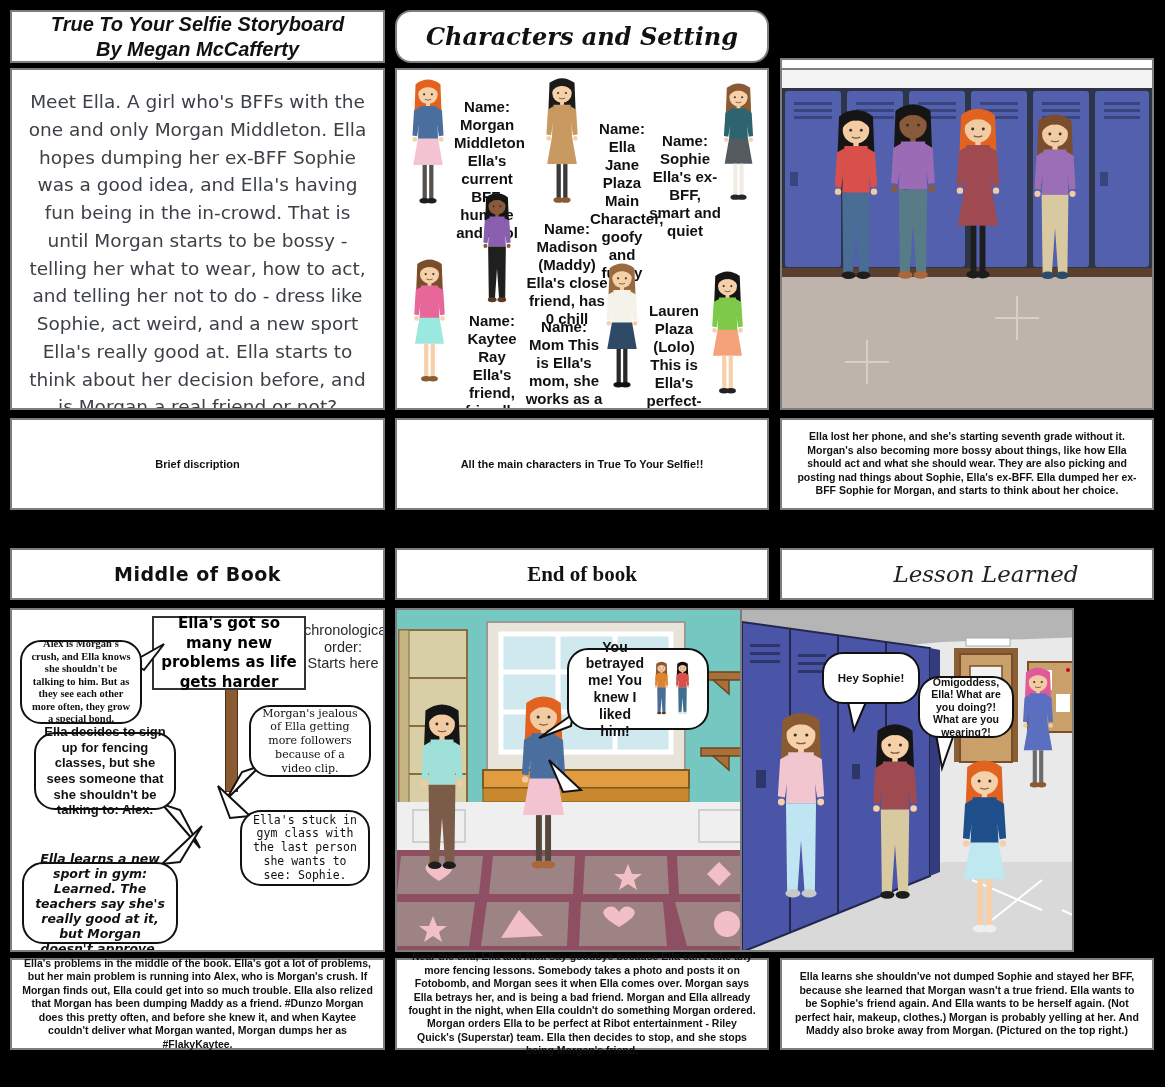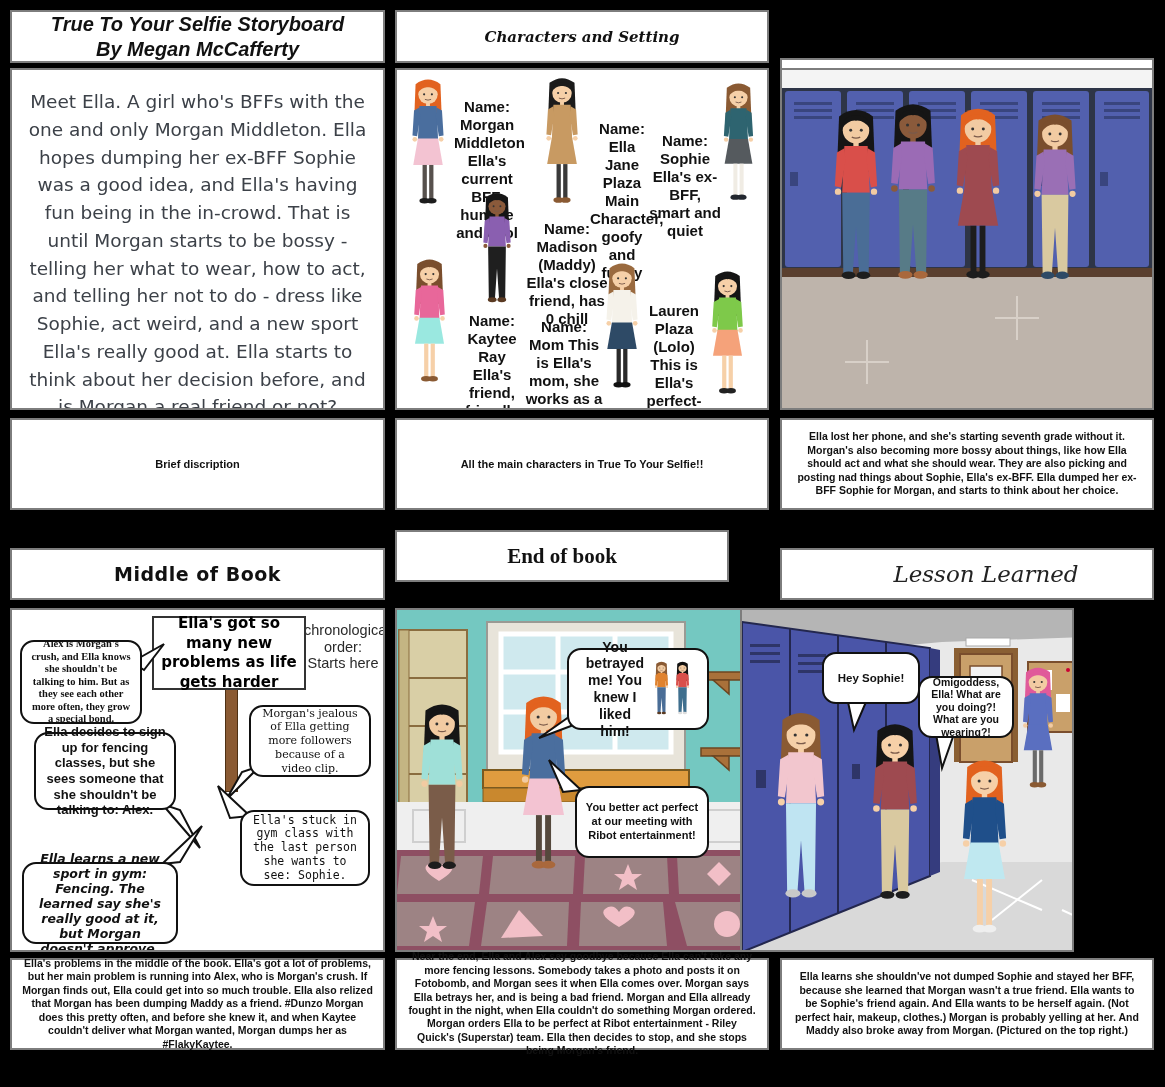--- a/index.html
+++ b/index.html
@@ -3,31 +3,31 @@
 <meta charset="utf-8">
 <style>
   html,body{margin:0;padding:0;background:#000;}
   body{width:1165px;height:1087px;position:relative;overflow:hidden;font-family:"Liberation Sans",sans-serif;}
   .box{position:absolute;background:#fff;border:2px solid #7d7d7d;box-sizing:border-box;}
   .title-box{display:flex;flex-direction:column;align-items:center;justify-content:center;text-align:center;color:#111;}
   .cap-box{display:flex;align-items:center;justify-content:center;text-align:center;padding:3px 10px;
            font-weight:bold;font-size:10.5px;line-height:1.28;color:#111;}
   .img-box{overflow:hidden;}
   .t1{font-family:"Liberation Sans",sans-serif;font-weight:bold;font-style:italic;font-size:20px;line-height:1.25;}
-  .t2{font-family:"DejaVu Serif",serif;font-weight:bold;font-style:italic;font-size:15px;}
+  .t2{font-family:"DejaVu Serif",serif;font-weight:bold;font-style:italic;font-size:24px;border-radius:16px;}
   .t3{font-family:"Liberation Sans",sans-serif;font-weight:bold;font-style:italic;font-size:22px;margin-top:48px;}
   .t4{font-family:"DejaVu Sans",sans-serif;font-weight:bold;font-size:19px;letter-spacing:.5px;}
   .t5{font-family:"Liberation Serif",serif;font-weight:bold;font-size:21px;}
   .t6{font-family:"DejaVu Serif",serif;font-style:italic;font-size:23px;color:#222;font-weight:normal;padding-left:38px;}
   .p1-body{position:absolute;left:14px;top:18px;right:14px;text-align:center;color:#3c4148;
            font-family:"DejaVu Sans",sans-serif;font-size:18.5px;line-height:1.5;}
   .fig{position:absolute;}
   .scene{position:absolute;left:0;top:0;}
   .lbl{position:absolute;text-align:center;font-weight:bold;font-size:15px;line-height:1.2;color:#111;}
-  .bubble{position:absolute;background:#fff;border:2.5px solid #111;border-radius:14px;box-sizing:border-box;
+  .bubble{position:absolute;background:#fff;border:2.5px solid #111;border-radius:21px;box-sizing:border-box;
           display:flex;align-items:center;justify-content:center;text-align:center;padding:6px 8px;color:#111;}
   .tail{position:absolute;overflow:visible;}
   .note{position:absolute;font-size:14.5px;line-height:1.15;color:#2a2a2a;text-align:center;}
   .sign{position:absolute;background:#fff;border:2px solid #333;display:flex;align-items:center;justify-content:center;
         text-align:center;font-family:"DejaVu Sans",sans-serif;font-weight:bold;font-size:15px;line-height:1.3;box-sizing:border-box;}
   .post{position:absolute;background:var(--c-sign-post-brown,#8a5a33);border:1px solid #4d3014;}
   
   .c-morgan{--hair:#e2621f;--skin:#f6d0a8;--top:#4a6e9e;--bot:#f3c3d2;--legs:#57514d;--shoe:#1d1d1d}
   .c-ella2{--hair:#1b1b1b;--skin:#f6d0a8;--top:#c89a62;--bot:#c89a62;--legs:#3a3a3a;--shoe:#8a5a33}
   .c-sophie2{--hair:#8a5a33;--skin:#f6d0a8;--top:#2e6470;--bot:#555a5e;--legs:#f0ece4;--shoe:#22262e}
@@ -206,21 +206,21 @@
 <div class="box cap-box" style="left:395px;top:418px;width:374px;height:92px;font-size:11px">
   <div>All the main characters in True To Your Selfie!!</div>
 </div>
 <div class="box cap-box" style="left:780px;top:418px;width:374px;height:92px">
   <div>Ella lost her phone, and she's starting seventh grade without it. Morgan's also becoming more bossy about things, like how Ella should act and what she should wear. They are also picking and posting nad things about Sophie, Ella's ex-BFF. Ella dumped her ex-BFF Sophie for Morgan, and starts to think about her choice.</div>
 </div>
 
 <div class="box title-box t4" style="left:10px;top:548px;width:375px;height:52px">
   <div>Middle of Book</div>
 </div>
-<div class="box title-box t5" style="left:395px;top:530px;width:334px;height:52px">
+<div class="box title-box t5" style="left:395px;top:548px;width:374px;height:52px">
   <div>End of book</div>
 </div>
 <div class="box title-box t6" style="left:780px;top:548px;width:374px;height:52px">
   <div>Lesson Learned</div>
 </div>
 
 <div class="box img-box" style="left:10px;top:608px;width:375px;height:344px">
   <div class="note" style="left:292px;top:12px;width:78px">chronological order: Starts here</div>
   <div class="post" style="left:213px;top:78px;width:11px;height:102px"></div>
   <div class="sign" style="left:140px;top:6px;width:154px;height:74px;padding:4px">Ella's got so many new problems as life gets harder</div>
@@ -236,21 +236,21 @@
       <polygon points="34,0 0,34 16,6" fill="#fff" stroke="#111" stroke-width="2"></polygon>
     </svg>
   <div class="bubble" style="left:237px;top:95px;width:122px;height:72px;font-family:'DejaVu Serif',serif;font-size:11px;line-height:1.25">Morgan's jealous of Ella getting more followers because of a video clip.</div>
   <svg class="tail" style="left:206px;top:176px" width="34" height="34">
       <polygon points="32,30 0,0 12,32" fill="#fff" stroke="#111" stroke-width="2"></polygon>
     </svg>
   <div class="bubble" style="left:228px;top:200px;width:130px;height:76px;font-family:'DejaVu Sans Mono',monospace;font-size:11.5px;line-height:1.2">Ella's stuck in gym class with the last person she wants to see: Sophie.</div>
   <svg class="tail" style="left:150px;top:216px" width="42" height="40">
       <polygon points="0,38 40,0 18,36" fill="#fff" stroke="#111" stroke-width="2"></polygon>
     </svg>
-  <div class="bubble" style="left:10px;top:252px;width:156px;height:82px;font-style:italic;font-weight:bold;font-size:12.5px;line-height:1.2;font-family:'DejaVu Sans',sans-serif">Ella learns a new sport in gym: Fencing. The learned say she's really good at it, but Morgan doesn't approve.</div>
+  <div class="bubble" style="left:10px;top:252px;width:156px;height:82px;font-style:italic;font-weight:bold;font-size:12.5px;line-height:1.2;font-family:'DejaVu Sans',sans-serif">Ella learns a new sport in gym: Learned. The teachers say she's really good at it, but Morgan doesn't approve.</div>
 </div>
 
 <div class="box img-box" style="left:395px;top:608px;width:374px;height:344px">
   <svg class="scene" width="370" height="340" viewBox="0 0 370 340">
     <rect x="0" y="0" width="370" height="240" fill="var(--c-room-wall-teal,#74c8c1)"></rect>
     <g>
       <rect x="2" y="20" width="68" height="194" fill="#d9cfa6" stroke="#8a6d3f" stroke-width="2"></rect>
       <line x1="2" y1="68" x2="70" y2="68" stroke="#8a6d3f" stroke-width="2"></line>
       <line x1="2" y1="116" x2="70" y2="116" stroke="#8a6d3f" stroke-width="2"></line>
       <line x1="2" y1="164" x2="70" y2="164" stroke="#8a6d3f" stroke-width="2"></line>
@@ -316,21 +316,20 @@
     <svg class="c-boy" width="21" height="56" style="margin-left:4px">
         <use href="#fig-pants"></use>
       </svg>
     <svg class="c-girl" width="21" height="56">
         <use href="#fig-pants"></use>
       </svg>
   </div>
   <svg class="tail" style="left:152px;top:150px" width="34" height="32">
       <polygon points="32,30 0,0 14,32" fill="#fff" stroke="#111" stroke-width="2"></polygon>
     </svg>
-  <div class="bubble" style="left:178px;top:176px;width:134px;height:72px;font-weight:bold;font-size:11px;line-height:1.25">You better act perfect at our meeting with Ribot entertainment!</div>
 </div>
 
 <div class="box img-box" style="left:740px;top:608px;width:334px;height:344px">
   <svg class="scene" width="370" height="340" viewBox="0 0 370 340">
     <rect x="0" y="0" width="370" height="340" fill="#e9e9e9"></rect>
     <polygon points="0,0 370,0 370,26 200,32 0,50" fill="#b5b5b5"></polygon>
     <polygon points="0,342 0,300 200,252 370,252 370,340" fill="#d9d9d9"></polygon>
     <g stroke="#ffffff" stroke-width="2">
       <line x1="230" y1="270" x2="300" y2="300"></line>
         <line x1="300" y1="270" x2="250" y2="310"></line>

